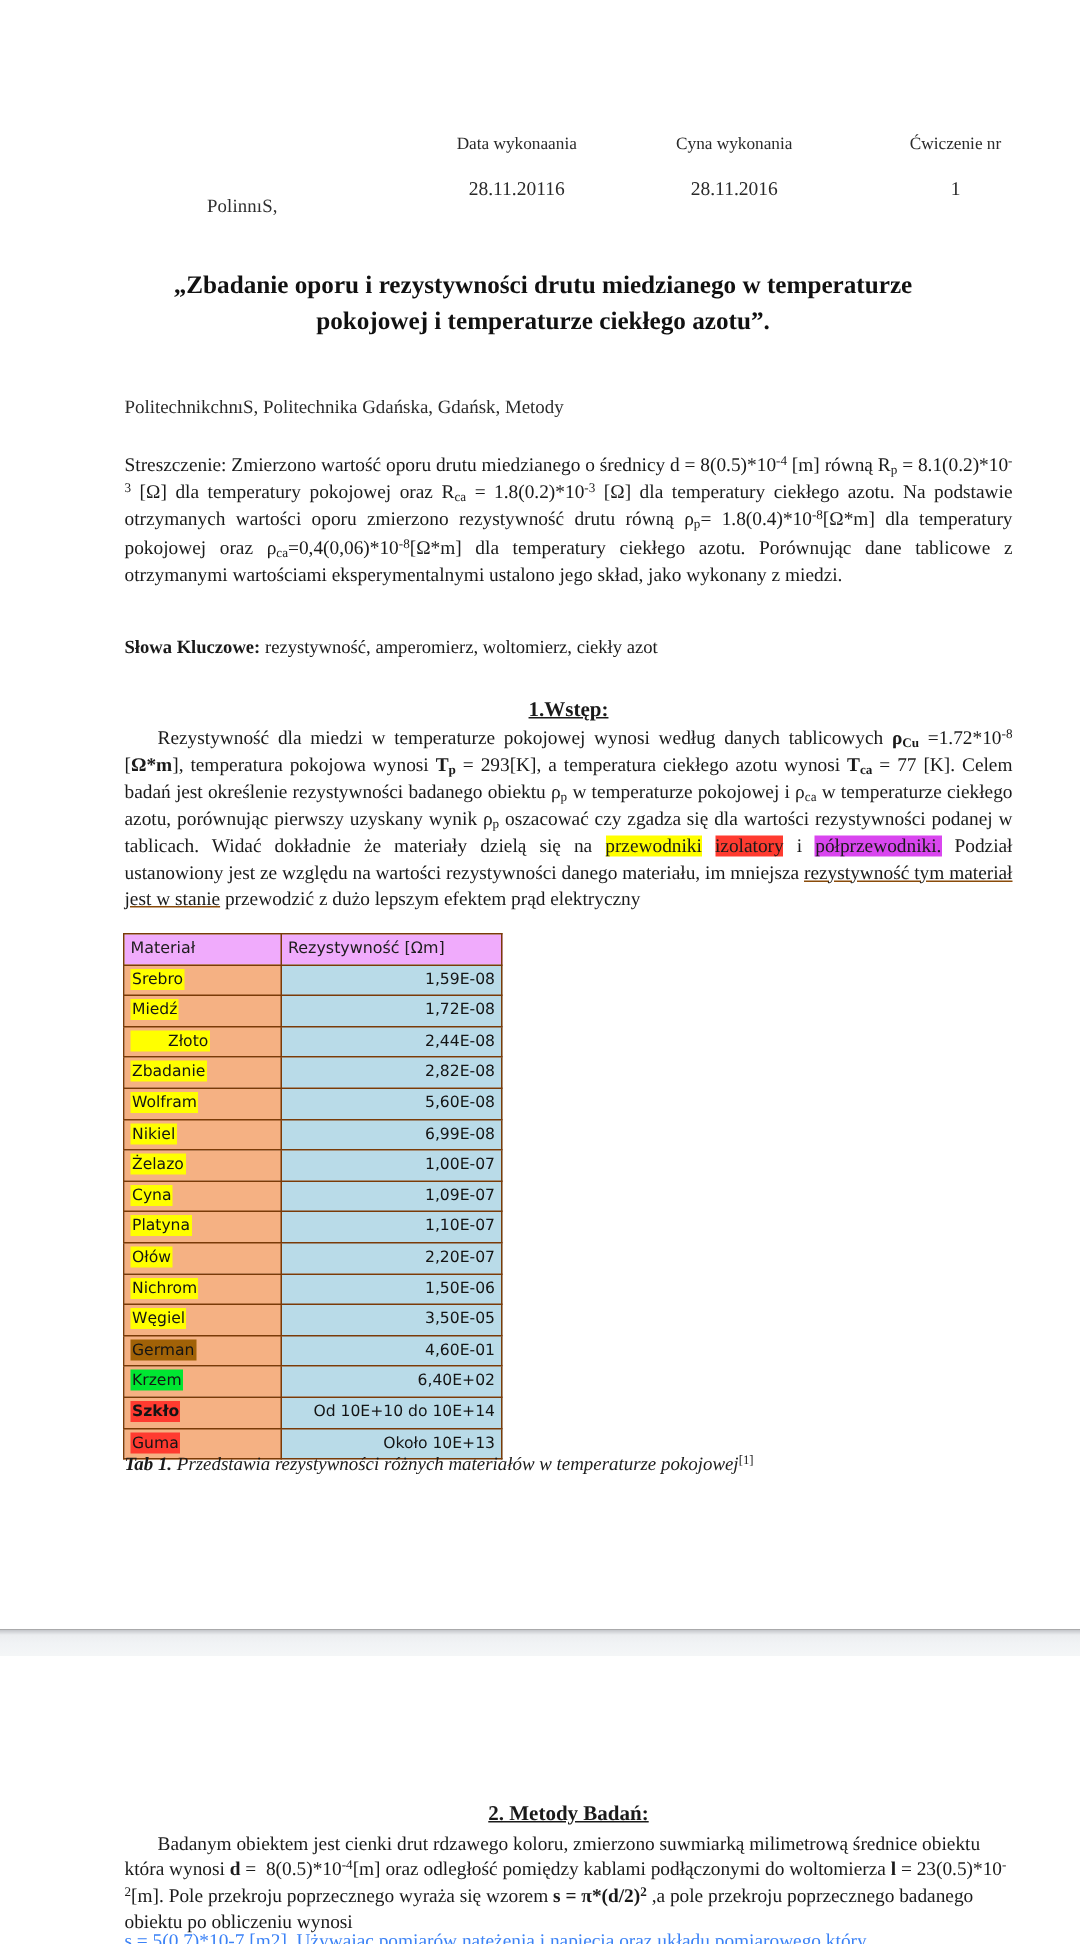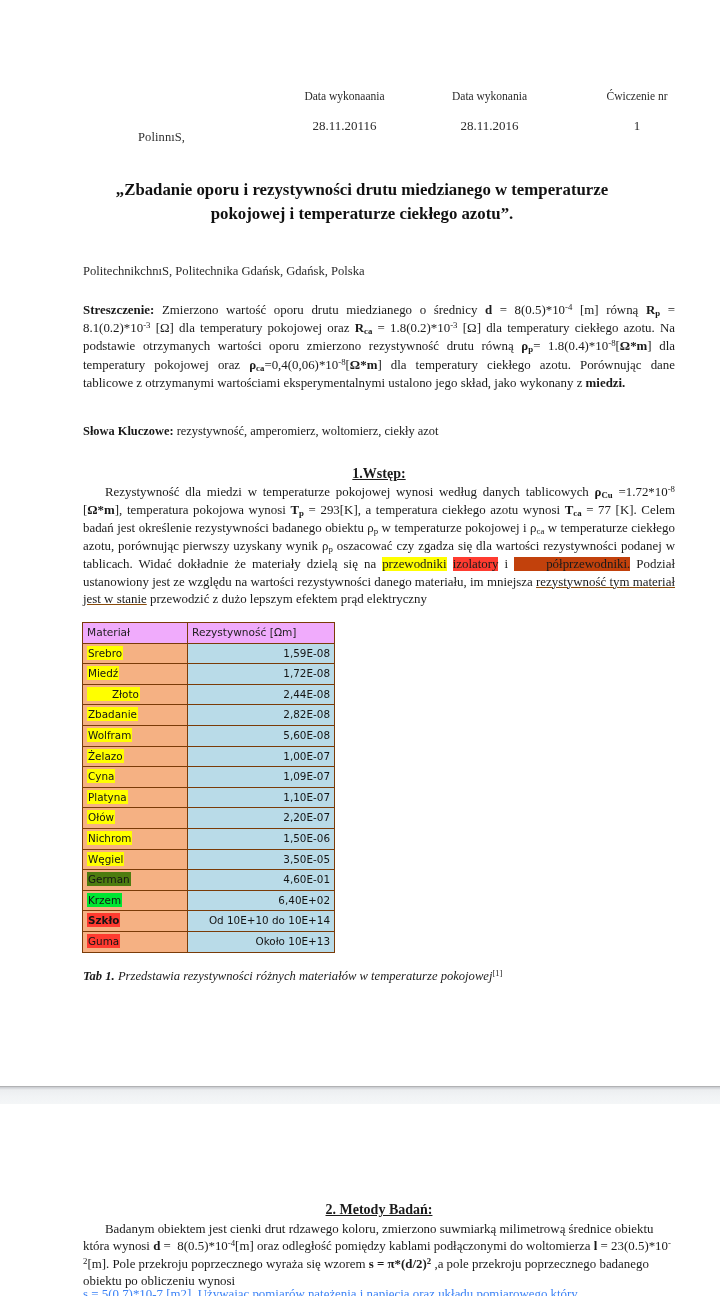--- a/index.html
+++ b/index.html
@@ -96,21 +96,21 @@
   .abstract {
     position: absolute;
     left: 83px;
     top: 302px;
     width: 592px;
     font-size: 12.9px;
     line-height: 1.355;
     text-align: justify;
     text-justify: inter-word;
   }
-  .abstract b { font-weight: bold; }
+  .abstract b { font-weight: normal; }
 
   .keywords {
     position: absolute;
     left: 83px;
     top: 424px;
     width: 592px;
     font-size: 12.4px;
   }
 
   
@@ -131,21 +131,21 @@
     top: 484px;
     width: 592px;
     font-size: 12.9px;
     line-height: 1.345;
     text-align: justify;
   }
   .sec1-body .indent { text-indent: 22px; display: block; }
 
   .hl-yellow { background: #ffff00; }
   .hl-red    { background: #ff3b30; }
-  .hl-green  { background: #c2410c; padding-left: 32px; }
+  .hl-green  { background: #d946ef; }
   .ul-brown  { text-decoration: underline; text-decoration-color: #8a4b0a; }
 
   sub { font-size: 0.68em; vertical-align: -0.26em; }
   sup { font-size: 0.68em; vertical-align: 0.46em; }
 
   
   .tbl-wrap {
     position: absolute;
     left: 82px;
     top: 622px;
@@ -225,35 +225,35 @@
 </head>
 <body>
 
 <div class="page page1">
   <div class="content">
 
     <div class="hdr">
       <div class="hdr-row hdr-labels">
         <div class="hdr-cell c-author"></div>
         <div class="hdr-cell c-d1">Data wykonaania</div>
-        <div class="hdr-cell c-d2">Data wykonania</div>
+        <div class="hdr-cell c-d2">Cyna wykonania</div>
         <div class="hdr-cell c-ex">Ćwiczenie nr</div>
       </div>
       <div class="hdr-row hdr-values">
         <div class="hdr-cell c-author"></div>
         <div class="hdr-cell c-d1">28.11.20116</div>
         <div class="hdr-cell c-d2">28.11.2016</div>
         <div class="hdr-cell c-ex">1</div>
       </div>
       <div class="author-name">PolinnıS,</div>
     </div>
 
     <div class="title">„Zbadanie oporu i  rezystywności drutu miedzianego w temperaturze pokojowej i temperaturze ciekłego azotu”.</div>
 
-    <div class="affil">PolitechnikchnıS, Politechnika Gdańsk, Gdańsk, Polska</div>
+    <div class="affil">PolitechnikchnıS, Politechnika Gdańska, Gdańsk, Metody</div>
 
     <div class="abstract">
       <b>Streszczenie:</b>
       Zmierzono wartość oporu drutu miedzianego o średnicy <b>d</b> = 8(0.5)*10<sup>-4</sup> [m]
       równą <b>R<sub>p</sub></b> = 8.1(0.2)*10<sup>-3</sup> [Ω] dla temperatury pokojowej oraz
       <b>R<sub>ca</sub></b> = 1.8(0.2)*10<sup>-3</sup> [Ω] dla temperatury ciekłego azotu. Na podstawie
       otrzymanych wartości oporu zmierzono rezystywność drutu równą
       <b>ρ<sub>p</sub></b>= 1.8(0.4)*10<sup>-8</sup>[<b>Ω*m</b>] dla temperatury pokojowej oraz
       <b>ρ<sub>ca</sub></b>=0,4(0,06)*10<sup>-8</sup>[<b>Ω*m</b>] dla temperatury ciekłego azotu.
       Porównując dane tablicowe z otrzymanymi wartościami eksperymentalnymi ustalono jego
@@ -306,20 +306,24 @@
             </tr>
             <tr>
               <td class="mat"><span class="tag" style="background: rgb(255, 255, 0);">Zbadanie</span></td>
               <td class="val">2,82E-08</td>
             </tr>
             <tr>
               <td class="mat"><span class="tag" style="background: rgb(255, 255, 0);">Wolfram</span></td>
               <td class="val">5,60E-08</td>
             </tr>
             <tr>
+              <td class="mat"><span class="tag" style="background: rgb(255, 255, 0);">Nikiel</span></td>
+              <td class="val">6,99E-08</td>
+            </tr>
+            <tr>
               <td class="mat"><span class="tag" style="background: rgb(255, 255, 0);">Żelazo</span></td>
               <td class="val">1,00E-07</td>
             </tr>
             <tr>
               <td class="mat"><span class="tag" style="background: rgb(255, 255, 0);">Cyna</span></td>
               <td class="val">1,09E-07</td>
             </tr>
             <tr>
               <td class="mat"><span class="tag" style="background: rgb(255, 255, 0);">Platyna</span></td>
               <td class="val">1,10E-07</td>
@@ -330,21 +334,21 @@
             </tr>
             <tr>
               <td class="mat"><span class="tag" style="background: rgb(255, 255, 0);">Nichrom</span></td>
               <td class="val">1,50E-06</td>
             </tr>
             <tr>
               <td class="mat"><span class="tag" style="background: rgb(255, 255, 0);">Węgiel</span></td>
               <td class="val">3,50E-05</td>
             </tr>
             <tr>
-              <td class="mat"><span class="tag" style="background: #4d7c0f;">German</span></td>
+              <td class="mat"><span class="tag" style="background: #a16207;">German</span></td>
               <td class="val">4,60E-01</td>
             </tr>
             <tr>
               <td class="mat"><span class="tag" style="background: rgb(0, 230, 50);">Krzem</span></td>
               <td class="val">6,40E+02</td>
             </tr>
             <tr>
               <td class="mat"><span class="tag" style="background: rgb(255, 59, 48); font-weight: bold;">Szkło</span></td>
               <td class="val">Od 10E+10 do 10E+14</td>
             </tr>

